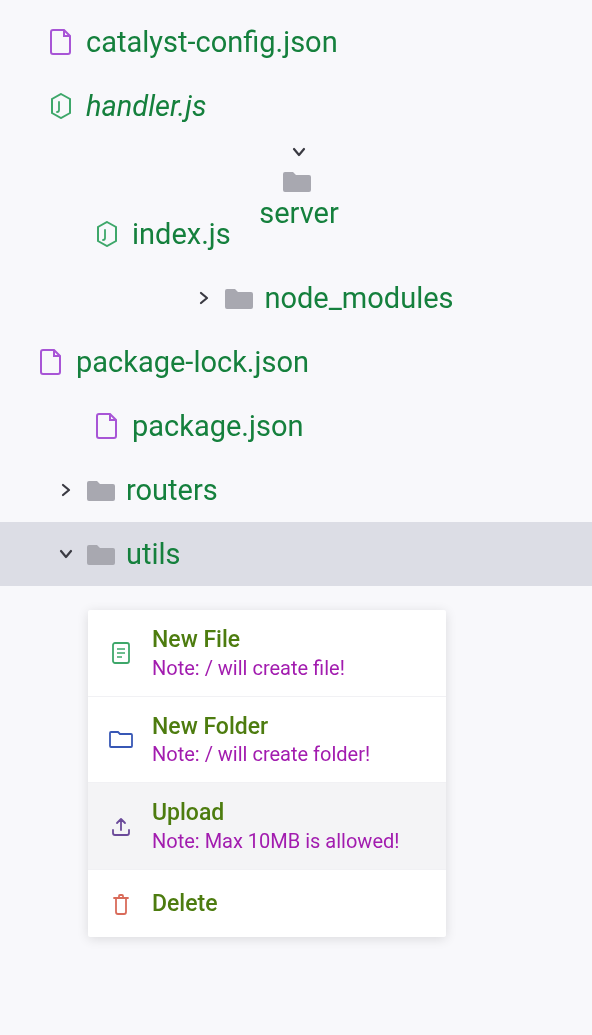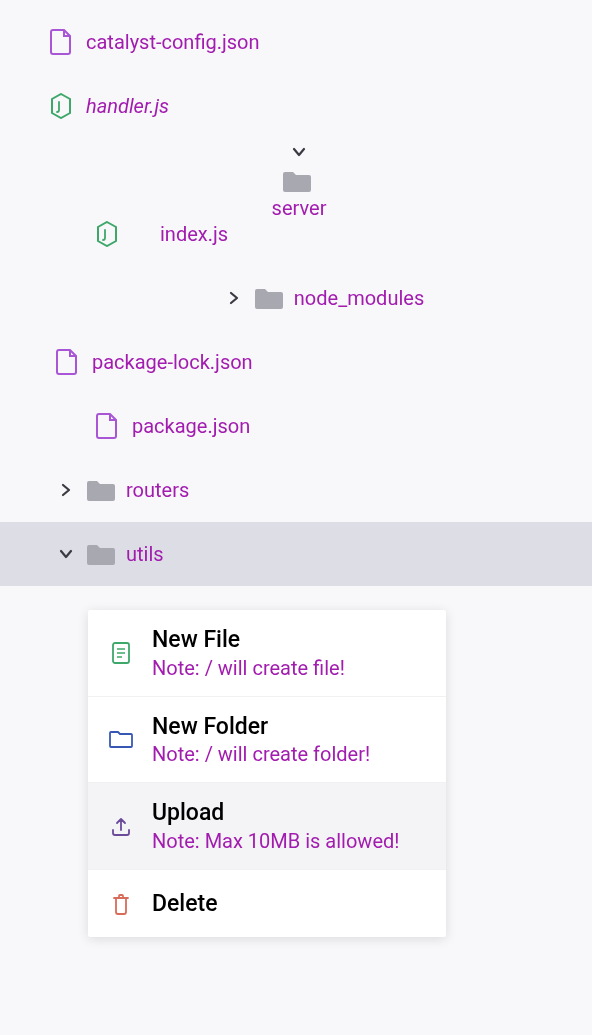--- a/index.html
+++ b/index.html
@@ -39,22 +39,22 @@
     .tree-item .icon-wrap {
       width: 30px;
       height: 30px;
       display: flex;
       align-items: center;
       justify-content: center;
       flex-shrink: 0;
       margin-right: 10px;
     }
     .tree-item .label {
-      font-size: 20px;
-      color: #a21caf;
+      font-size: 29px;
+      color: #15803d;
       font-weight: 400;
     }
 
     .context-menu {
       position: absolute;
       top: 610px;
       left: 88px;
       width: 358px;
       background: #ffffff;
       border-radius: 2px;
@@ -83,21 +83,21 @@
       flex-shrink: 0;
       margin-right: 18px;
     }
     .context-item .ctx-text {
       display: flex;
       flex-direction: column;
     }
     .context-item .ctx-title {
       font-size: 23px;
       font-weight: 500;
-      color: #000000;
+      color: #4d7c0f;
       line-height: 1.2;
     }
     .context-item .ctx-note {
       font-size: 20px;
       color: #a21caf;
       margin-top: 2px;
     }
     .context-item.single-line .ctx-text {
       justify-content: center;
       align-items: center;
@@ -136,21 +136,21 @@
     </span>
     <span class="icon-wrap" style="margin-left:6px;">
       <svg width="28" height="22" viewBox="0 0 28 22" fill="#a8a8b0">
           <path d="M2 2h8l3 3h13a2 2 0 0 1 2 2v13a2 2 0 0 1-2 2H2a2 2 0 0 1-2-2V4a2 2 0 0 1 2-2z"></path>
         </svg>
     </span>
     <span class="label">server</span>
   </div>
 
 
-  <div class="tree-item" style="padding-left:92px;gap:28px;">
+  <div class="tree-item" style="padding-left:92px;">
     <span class="icon-wrap">
       <svg width="24" height="26" viewBox="0 0 24 26" fill="none">
           <path d="M12 1l9 5v14l-9 5-9-5V6l9-5z" stroke="#3ea76a" stroke-width="2"></path>
           <path d="M10 9v8a2 2 0 0 1-2 2" stroke="#3ea76a" stroke-width="1.8" stroke-linecap="round"></path>
         </svg>
     </span>
     <span class="label">index.js</span>
   </div>
 
   <div class="tree-item" style="padding-left:52px;justify-content:center;">
@@ -160,21 +160,21 @@
         </svg>
     </span>
     <span class="icon-wrap" style="margin-left:6px;">
       <svg width="28" height="22" viewBox="0 0 28 22" fill="#a8a8b0">
           <path d="M2 2h8l3 3h13a2 2 0 0 1 2 2v13a2 2 0 0 1-2 2H2a2 2 0 0 1-2-2V4a2 2 0 0 1 2-2z"></path>
         </svg>
     </span>
     <span class="label">node_modules</span>
   </div>
 
-  <div class="tree-item" style="padding-left:52px;">
+  <div class="tree-item" style="padding-left:36px;">
     <span class="icon-wrap">
       <svg width="22" height="26" viewBox="0 0 22 26" fill="none">
           <path d="M3 1h11l6 6v16a2 2 0 0 1-2 2H3a2 2 0 0 1-2-2V3a2 2 0 0 1 2-2z" stroke="#a855d6" stroke-width="2"></path>
           <path d="M14 1v6h6" stroke="#a855d6" stroke-width="2"></path>
         </svg>
     </span>
     <span class="label">package-lock.json</span>
   </div>
 
   <div class="tree-item" style="padding-left:92px;">

